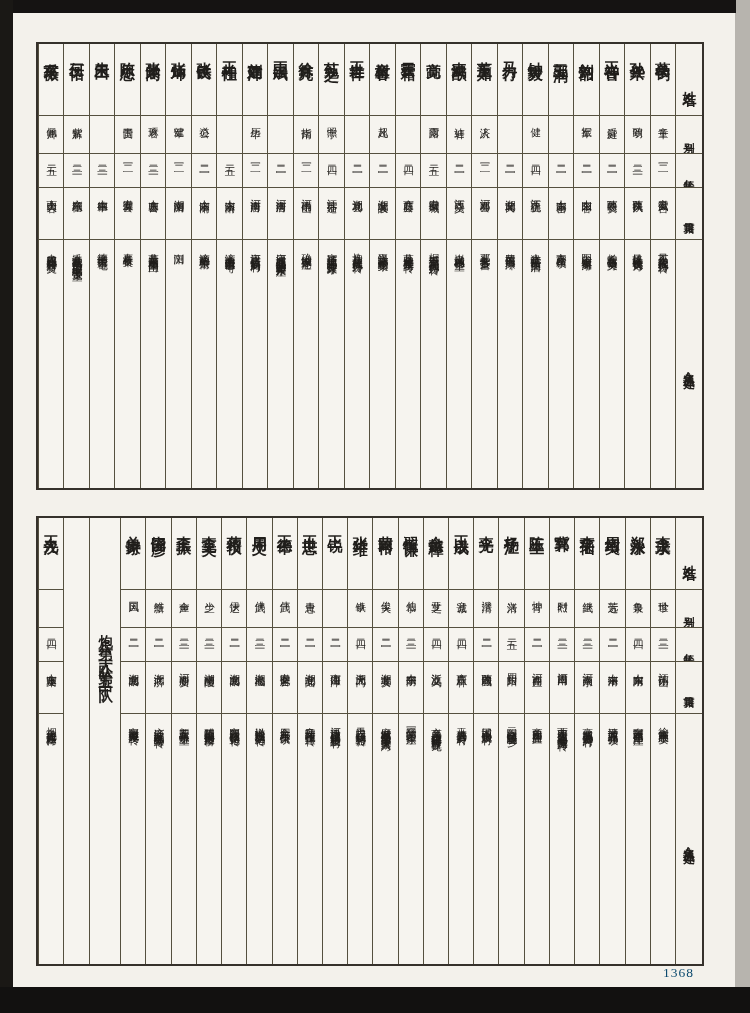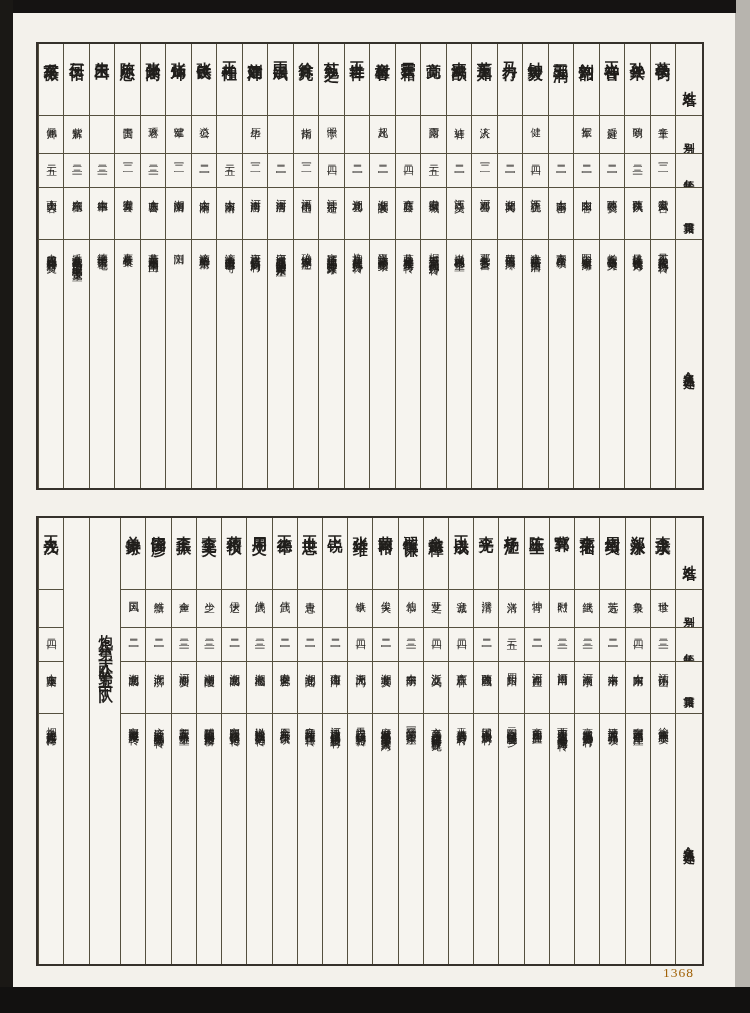--- a/index.html
+++ b/index.html
@@ -62,21 +62,21 @@
   .unit-col, .blank-col { justify-content:flex-start; }
   .unit-text {
     writing-mode:vertical-rl; text-orientation:upright;
     margin:104px auto 0 auto;
     font-size:14.5px; font-weight:700; letter-spacing:6px; line-height:17px;
     white-space:nowrap;
   }
 
   .page-number {
     position:absolute; right:56px; bottom:32px;
-    font-size:13.5px; letter-spacing:1px; color:#a16207;text-align:center;
+    font-size:13.5px; letter-spacing:1px; color:#0c4a6e;text-align:center;
   }
 </style>
 </head>
 <body>
 
 <div class="page">
 
   <div class="bar-top"></div>
   <div class="bar-left"></div>
   <div class="edge-right"></div>

